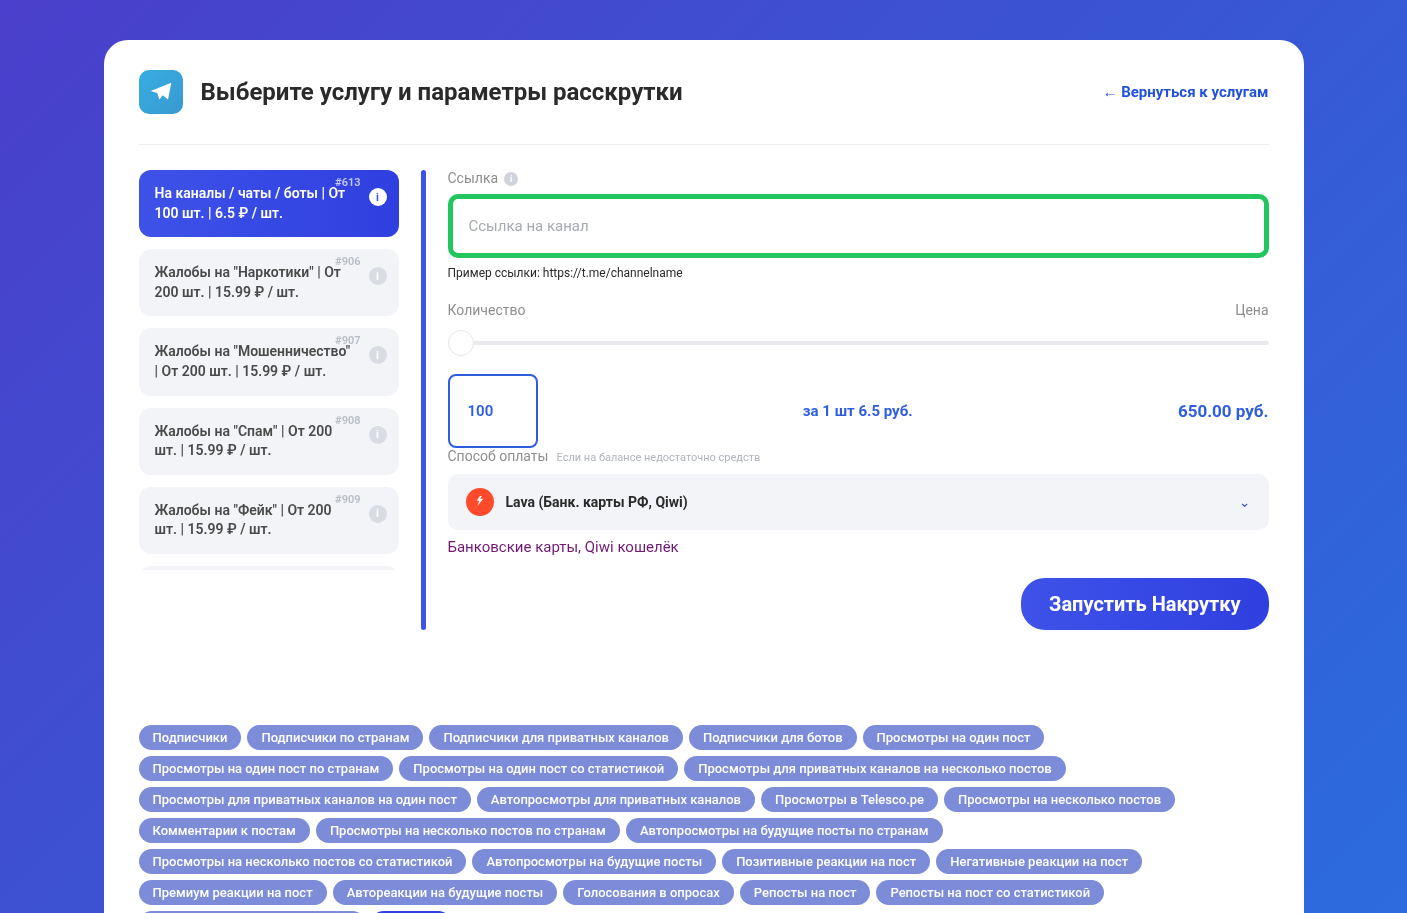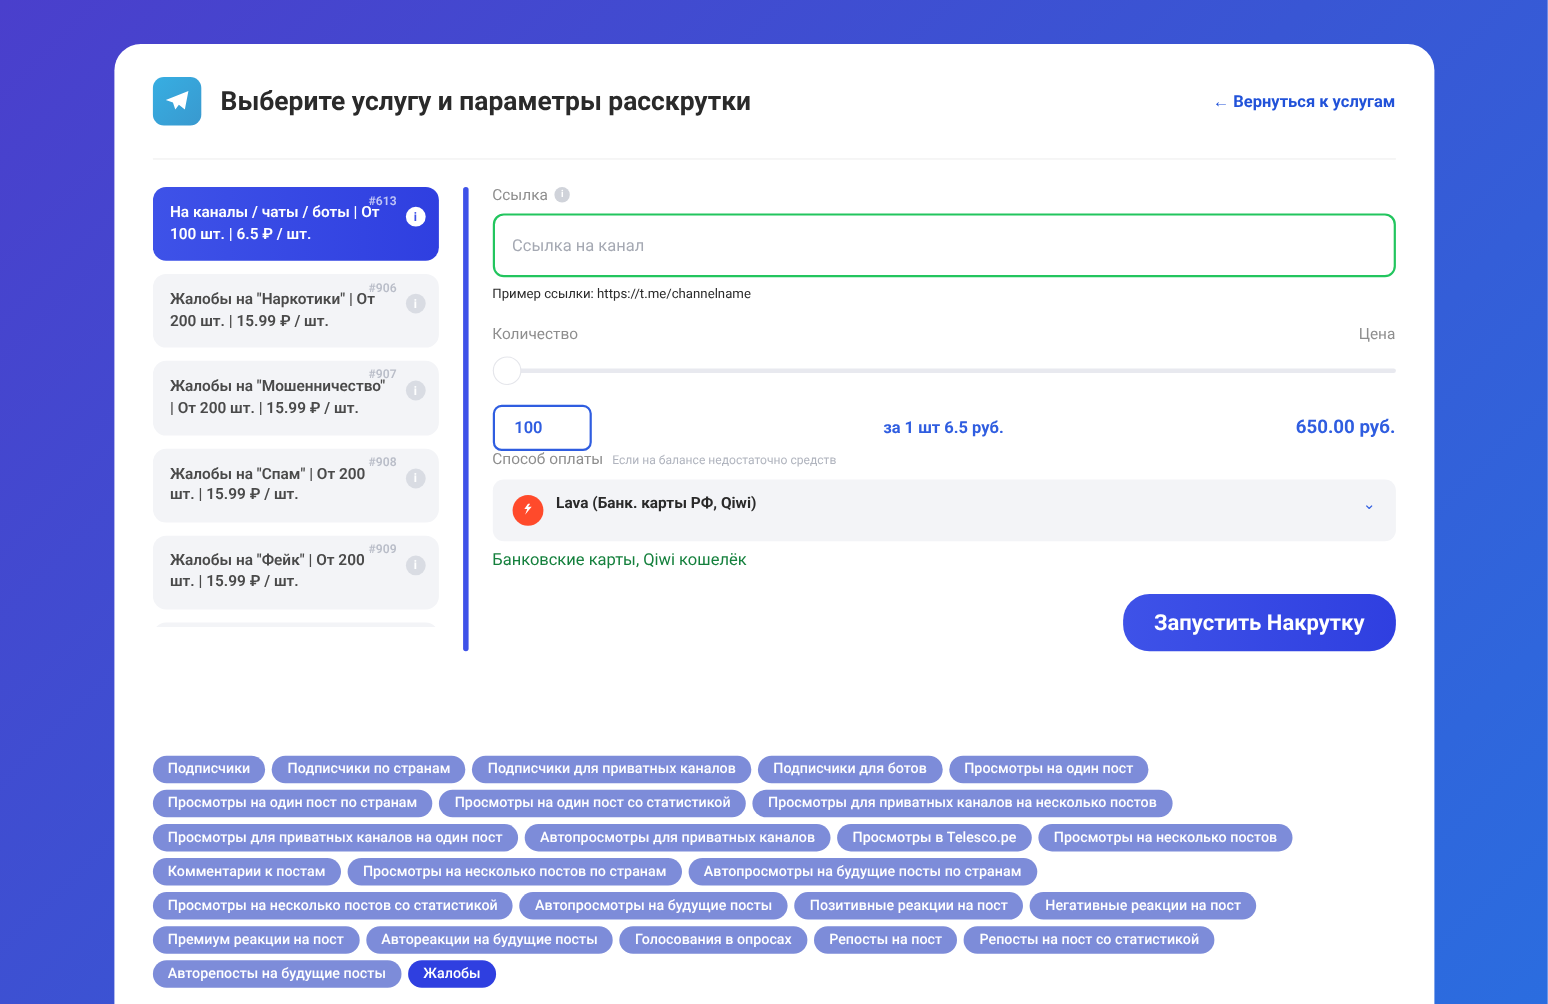--- a/index.html
+++ b/index.html
@@ -18,43 +18,43 @@
 .svc{background:#f3f4f7;border-radius:12px;padding:14px 16px;position:relative;cursor:pointer}
 .svc.active{background:linear-gradient(90deg,#3e52e8,#2f3fe0);color:#fff}
 .svc-id{position:absolute;top:6px;right:38px;font-size:11px;color:#b9bdc8;font-weight:600}
 .svc.active .svc-id{color:rgba(255,255,255,.7)}
 .svc-info{position:absolute;top:18px;right:12px;width:18px;height:18px;border-radius:50%;background:#d9dce3;color:#fff;display:flex;align-items:center;justify-content:center;font-size:11px;font-weight:700}
 .svc.active .svc-info{background:#fff;color:#3e52e8}
 .svc-label{font-size:14px;font-weight:600;color:#4a4a4a;line-height:1.4;padding-right:30px}
 .svc.active .svc-label{color:#fff}
 .vbar{width:5px;background:#3e52e8;border-radius:3px}
 .main{flex:1}
-.field-label{font-size:14px;color:#8e8e8e;margin-bottom:8px;display:flex;align-items:flex-start;gap:6px}
+.field-label{font-size:14px;color:#8e8e8e;margin-bottom:8px;display:flex;align-items:flex-end;gap:6px}
 .field-label .i{width:14px;height:14px;border-radius:50%;background:#d0d3da;color:#fff;font-size:9px;display:inline-flex;align-items:center;justify-content:center;font-weight:700}
-.input{width:100%;border:2px solid #22c55e;border-radius:10px;padding:18px 16px;font-size:15px;color:#333}
+.input{width:100%;border:5px solid #22c55e;border-radius:10px;padding:18px 16px;font-size:15px;color:#333}
 .input::placeholder{color:#a5a9b3}
 .hint{font-size:12px;color:#2a2a2a;margin-top:8px}
 .qty-row{display:flex;justify-content:space-between;margin-top:22px}
 .qty-label{font-size:14px;color:#8e8e8e}
 .slider-wrap{position:relative;margin-top:12px;height:26px}
 .slider-track{position:absolute;left:0;right:0;top:11px;height:4px;background:#e8e9ef;border-radius:2px}
 .slider-thumb{position:absolute;left:0;top:0;width:26px;height:26px;border-radius:50%;background:#fff;border:1px solid #e5e6eb;cursor:grab}
 .qty-values{display:flex;align-items:center;margin-top:18px}
-.qty-input{border:2px solid #2f5de0;border-radius:8px;padding:10px 18px;font-size:15px;color:#2f5de0;font-weight:600;width:90px;text-align:left}
+.qty-input{border:2px solid #2f5de0;border-radius:8px;padding:26px 18px;font-size:15px;color:#2f5de0;font-weight:600;width:90px;text-align:left}
 .unit-price{flex:1;text-align:center;color:#2f5de0;font-weight:700;font-size:15px}
 .total-price{color:#2f5de0;font-weight:700;font-size:17px}
 .pay-label{display:flex;align-items:baseline;gap:8px;}
 .pay-label-main{font-size:14px;color:#8e8e8e}
 .pay-label-sub{font-size:11px;color:#b0b4be}
-.pay-select{background:#f3f4f7;border-radius:10px;padding:14px 18px;margin-top:10px;display:flex;gap:12px;cursor:pointer;position:relative}
+.pay-select{background:#f3f4f7;border-radius:10px;padding:14px 18px;margin-top:10px;display:flex;align-items:center;gap:12px;cursor:pointer;position:relative}
 .lava-icon{width:28px;height:28px;border-radius:50%;background:#ff4a2b;display:flex;align-items:center;justify-content:center}
 .lava-icon svg{width:16px;height:16px;fill:#fff}
 .pay-name{font-weight:700;font-size:14px;color:#2a2a2a}
 .chev{position:absolute;right:18px;color:#2f5de0;font-size:14px}
-.pay-desc{font-size:15px;color:#15803d;margin-top:8px}
+.pay-desc{font-size:15px;color:#701a75;margin-top:8px}
 .submit{background:linear-gradient(90deg,#3e52e8,#2f3fe0);color:#fff;border:none;border-radius:24px;padding:14px 28px;font-size:20px;font-weight:700;cursor:pointer;float:right;margin-top:22px}
 .tags{margin-top:95px;display:flex;flex-wrap:wrap;gap:6px}
 .tag{background:#7d8cd9;color:#fff;border-radius:14px;padding:5px 14px;font-size:13px;font-weight:500;cursor:pointer}
 .tag.active{background:#2f3fe0}
 </style>
 </head>
 <body>
 
 <div class="card">
   <div class="header">

